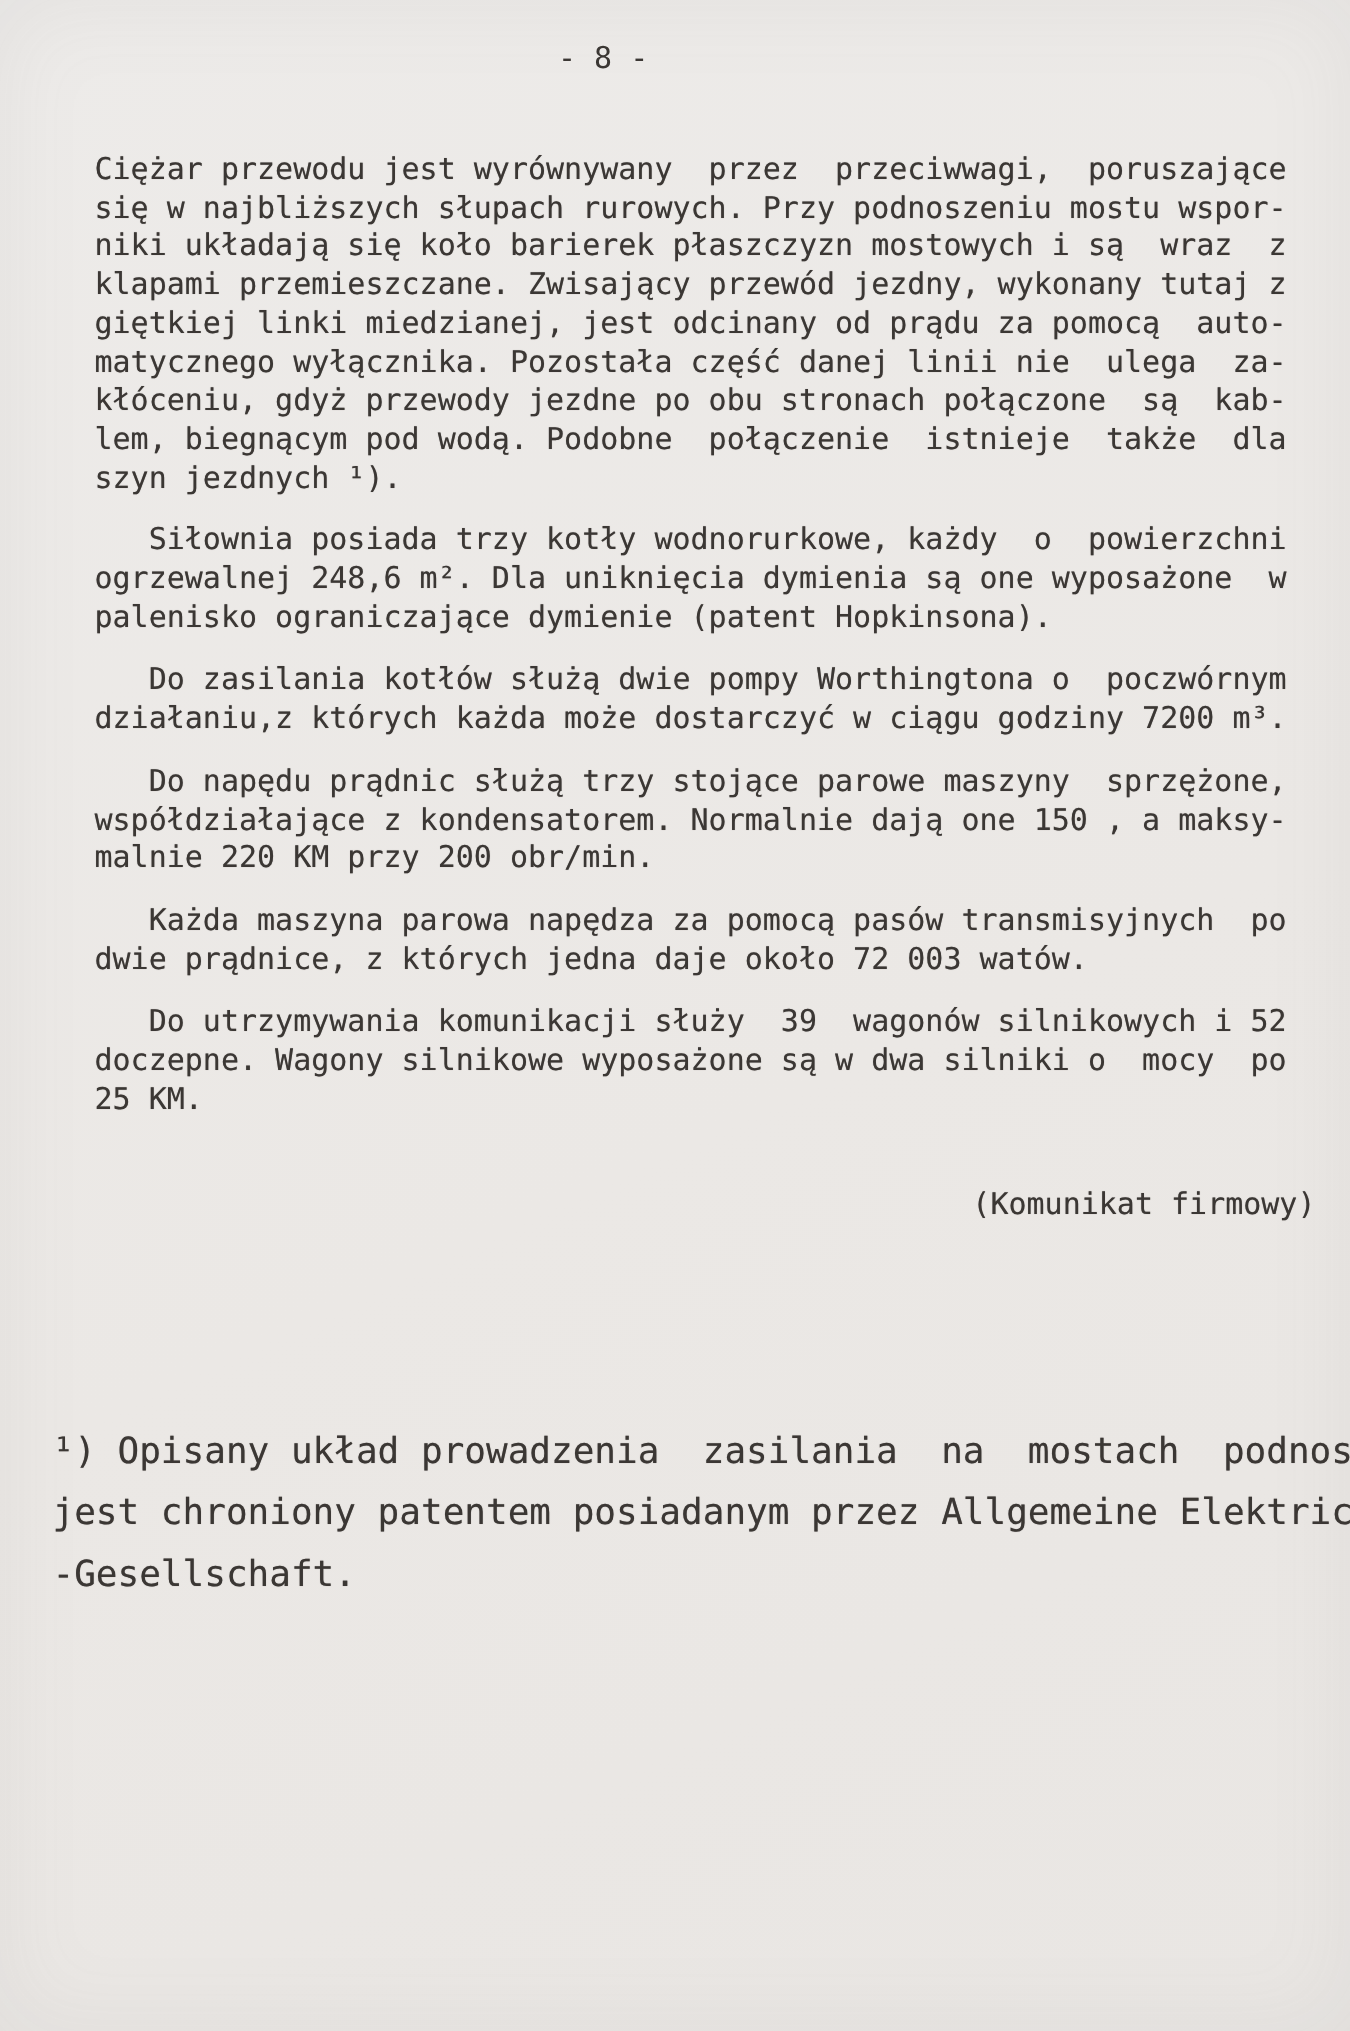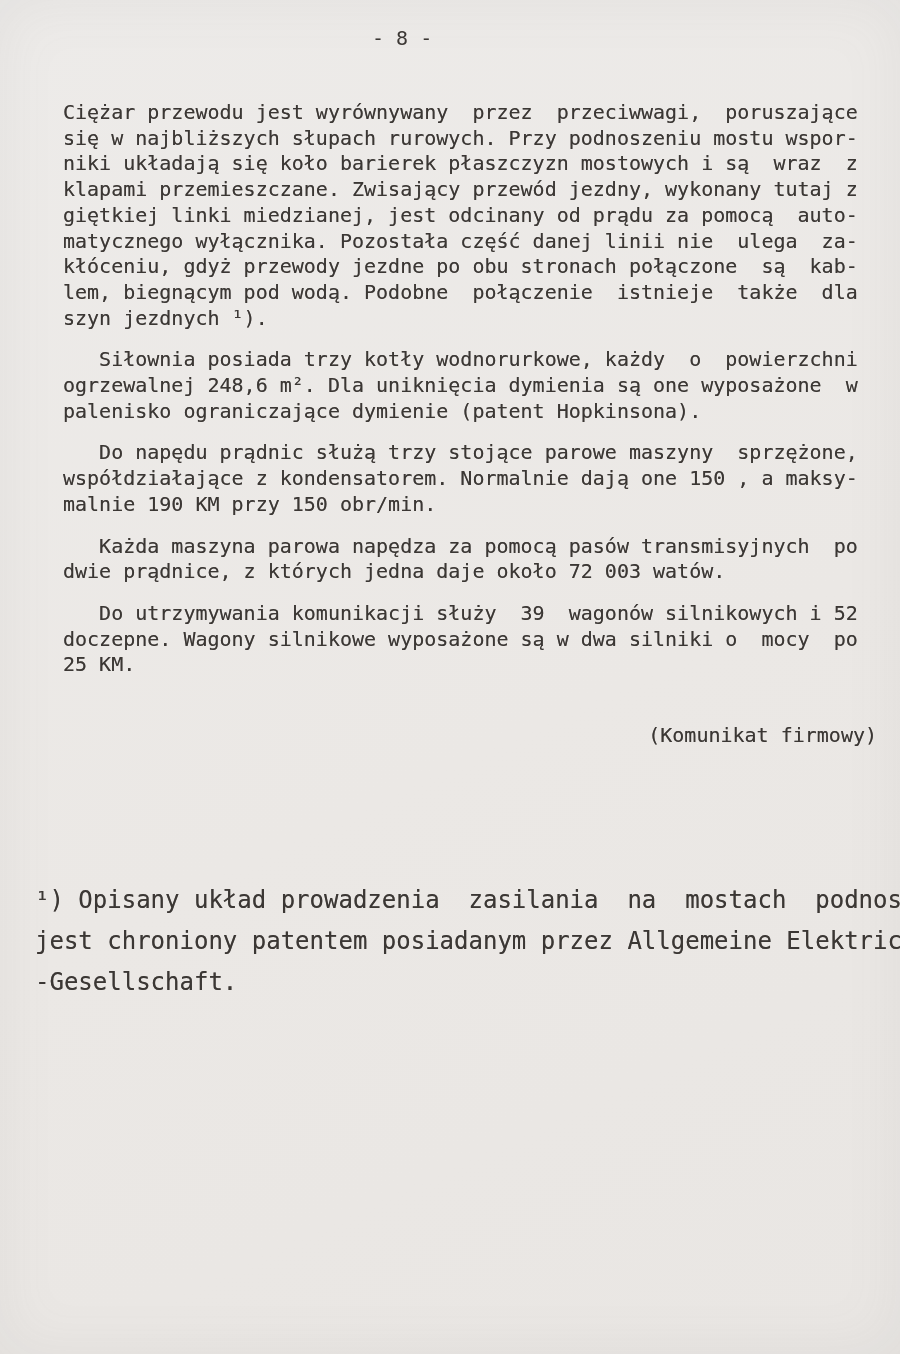--- a/index.html
+++ b/index.html
@@ -68,23 +68,25 @@
 niki układają się koło barierek płaszczyzn mostowych i są  wraz  z
 klapami przemieszczane. Zwisający przewód jezdny, wykonany tutaj z
 giętkiej linki miedzianej, jest odcinany od prądu za pomocą  auto-
 matycznego wyłącznika. Pozostała część danej linii nie  ulega  za-
 kłóceniu, gdyż przewody jezdne po obu stronach połączone  są  kab-
 lem, biegnącym pod wodą. Podobne  połączenie  istnieje  także  dla
 szyn jezdnych ¹).</p>
     <p class="para">   Siłownia posiada trzy kotły wodnorurkowe, każdy  o  powierzchni
 ogrzewalnej 248,6 m². Dla uniknięcia dymienia są one wyposażone  w
 palenisko ograniczające dymienie (patent Hopkinsona).</p>
+    <p class="para">   Do zasilania kotłów służą dwie pompy Worthingtona o  poczwórnym
+działaniu,z których każda może dostarczyć w ciągu godziny 7200 m³.</p>
     <p class="para">   Do napędu prądnic służą trzy stojące parowe maszyny  sprzężone,
 współdziałające z kondensatorem. Normalnie dają one 150 , a maksy-
-malnie 190 KM przy 150 obr/min.</p>
+malnie 220 KM przy 200 obr/min.</p>
     <p class="para">   Każda maszyna parowa napędza za pomocą pasów transmisyjnych  po
 dwie prądnice, z których jedna daje około 72 003 watów.</p>
     <p class="para">   Do utrzymywania komunikacji służy  39  wagonów silnikowych i 52
 doczepne. Wagony silnikowe wyposażone są w dwa silniki o  mocy  po
 25 KM.</p>
 
     <p class="attribution">(Komunikat firmowy)</p>
 
     <p class="footnote">¹) Opisany układ prowadzenia  zasilania  na  mostach  podnoszonych
 jest chroniony patentem posiadanym przez Allgemeine Elektricitäts-

